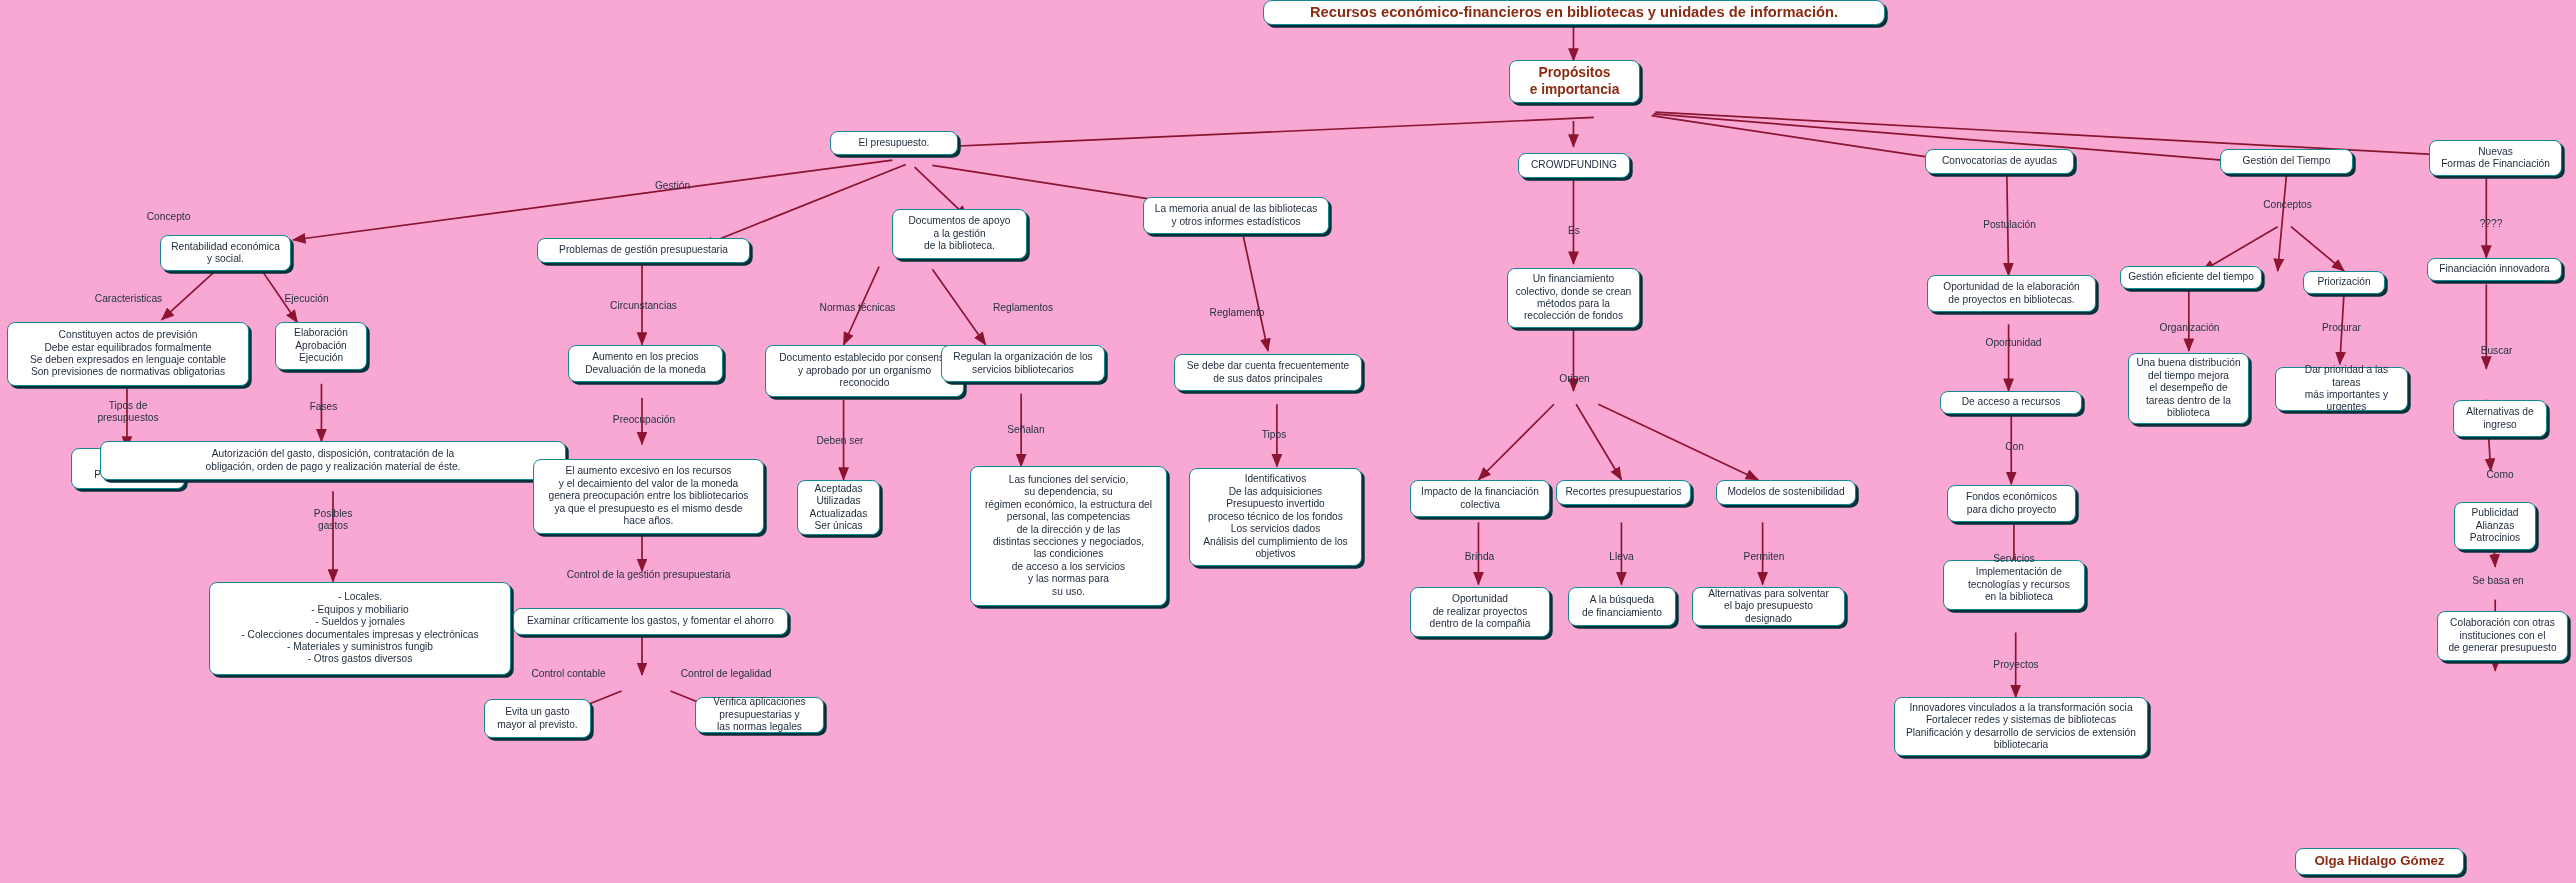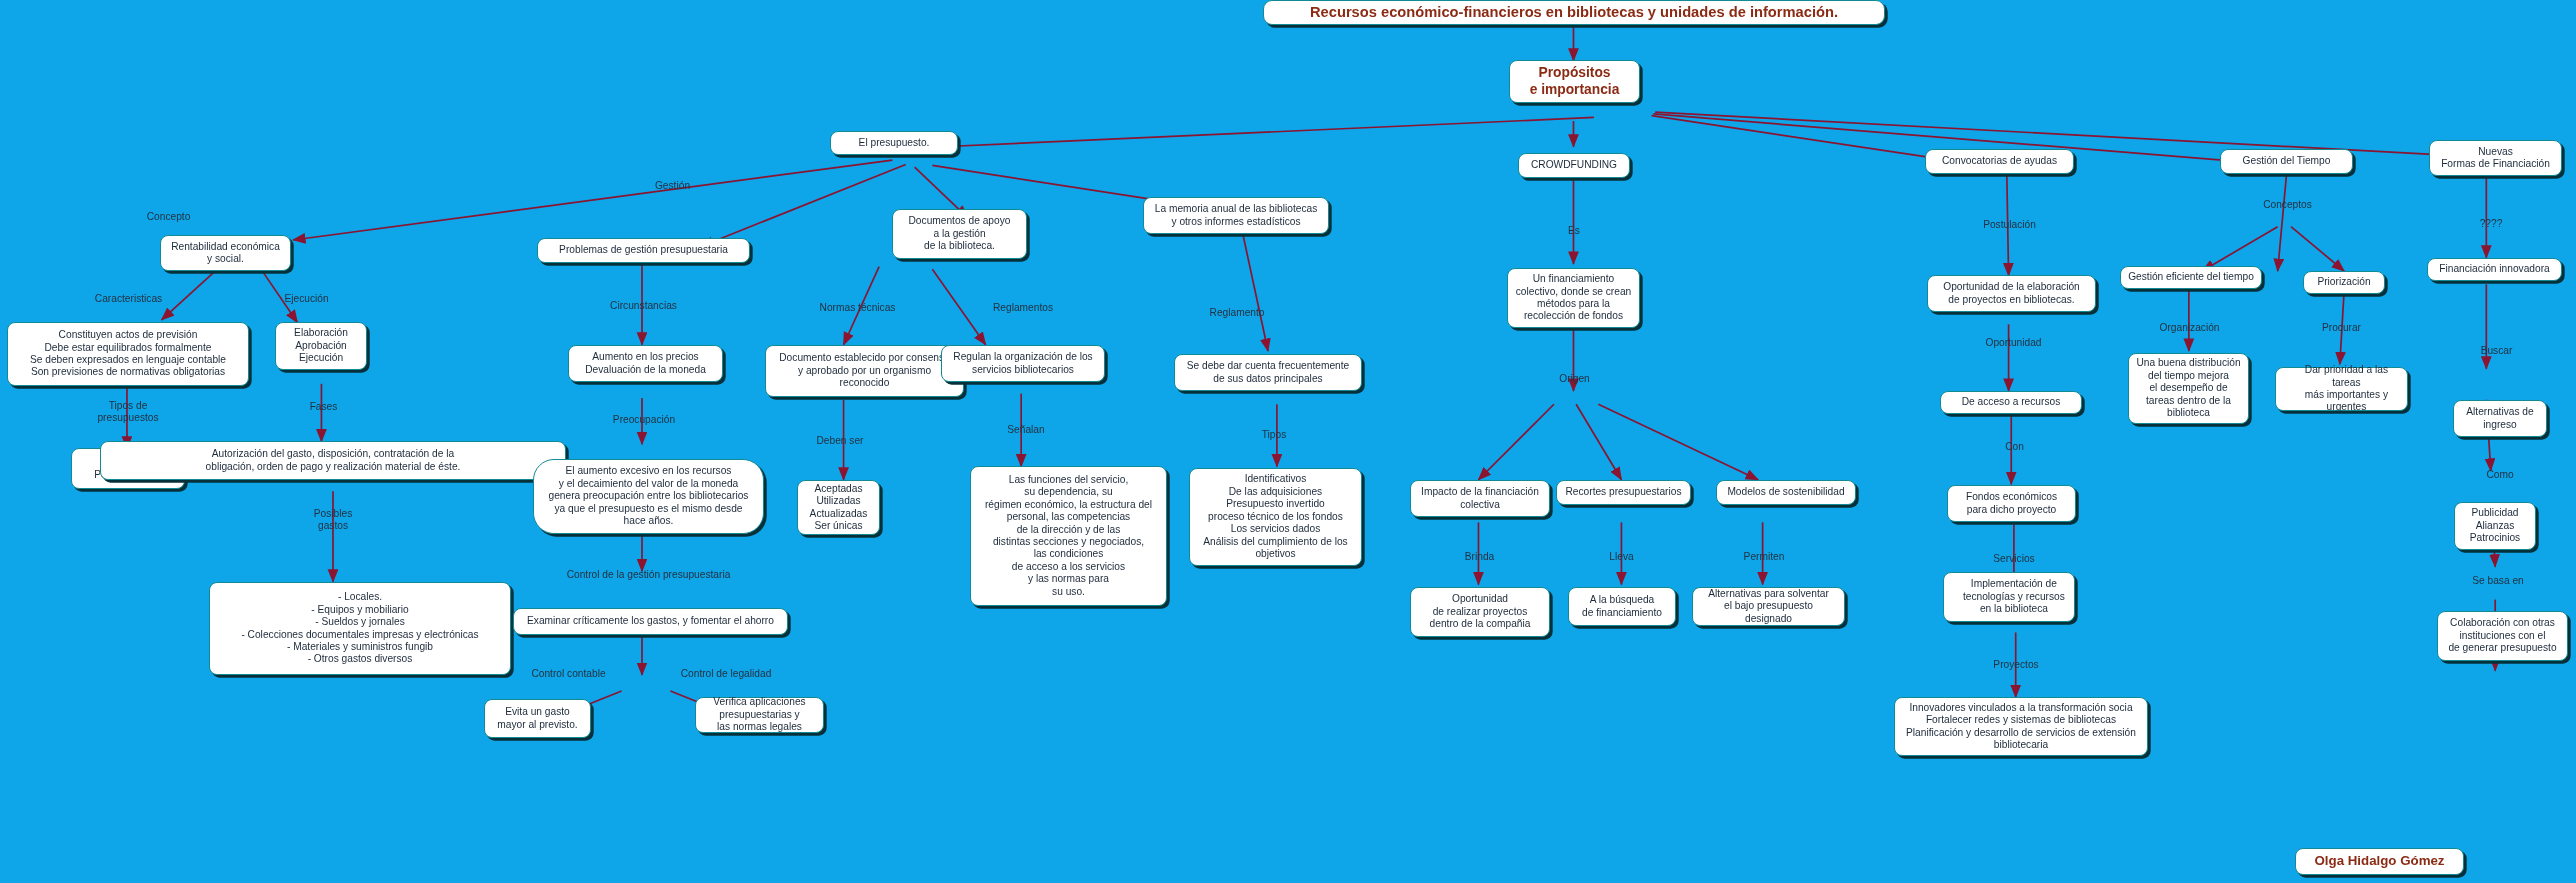--- a/index.html
+++ b/index.html
@@ -5,21 +5,21 @@
   html,body{margin:0;padding:0;}
   body{
     background:#e4f2ee;
     font-family:"Liberation Sans", sans-serif;
     -webkit-font-smoothing:antialiased;
   }
   #canvas{
     position:relative;
     width:2576px;
     height:884px;
-    background:#0ea5e9;
+    background:#f9a8d4;
     overflow:hidden;
   }
   svg#edges{
     position:absolute;
     left:0;top:0;
     width:2576px;height:884px;
     pointer-events:none;
   }
   .node{
     position:absolute;
@@ -178,21 +178,21 @@
 - Otros gastos diversos</div>
 
   <div class="node" style="left:100px;top:441px;width:466px;height:39px;">Autorización del gasto, disposición, contratación de la
 obligación, orden de pago y realización material de éste.</div>
 
   <div class="node" style="left:537px;top:238px;width:213px;height:25px;">Problemas de gestión presupuestaria</div>
 
   <div class="node" style="left:568px;top:345px;width:155px;height:37px;">Aumento en los precios
 Devaluación de la moneda</div>
 
-  <div class="node" style="left:533px;top:459px;width:231px;height:75px;border-radius:21px;">El aumento excesivo en los recursos
+  <div class="node" style="left:533px;top:459px;width:231px;height:75px;">El aumento excesivo en los recursos
 y el decaimiento del valor de la moneda
 genera preocupación entre los bibliotecarios
 ya que el presupuesto es el mismo desde
 hace años.</div>
 
   <div class="node" style="left:513px;top:608px;width:275px;height:27px;">Examinar críticamente los gastos, y fomentar el ahorro</div>
 
   <div class="node" style="left:484px;top:699px;width:107px;height:39px;">Evita un gasto
 mayor al previsto.</div>
 
@@ -268,21 +268,21 @@
   <div class="node" style="left:1925px;top:149px;width:149px;height:25px;">Convocatorias de ayudas</div>
 
   <div class="node" style="left:1927px;top:275px;width:169px;height:37px;">Oportunidad de la elaboración
 de proyectos en bibliotecas.</div>
 
   <div class="node" style="left:1940px;top:391px;width:142px;height:23px;">De acceso a recursos</div>
 
   <div class="node" style="left:1947px;top:485px;width:129px;height:37px;">Fondos económicos
 para dicho proyecto</div>
 
-  <div class="node" style="left:1943px;top:572px;width:132px;height:50px;padding-left:16px;">Implementación de
+  <div class="node" style="left:1943px;top:560px;width:142px;height:50px;padding-left:16px;">Implementación de
 tecnologías y recursos
 en la biblioteca</div>
 
   <div class="node" style="left:1894px;top:697px;width:254px;height:59px;">Innovadores vinculados a la transformación socia
 Fortalecer redes y sistemas de bibliotecas
 Planificación y desarrollo de servicios de extensión
 bibliotecaria</div>
 
   <div class="node" style="left:2220px;top:149px;width:133px;height:25px;">Gestión del Tiempo</div>
 

